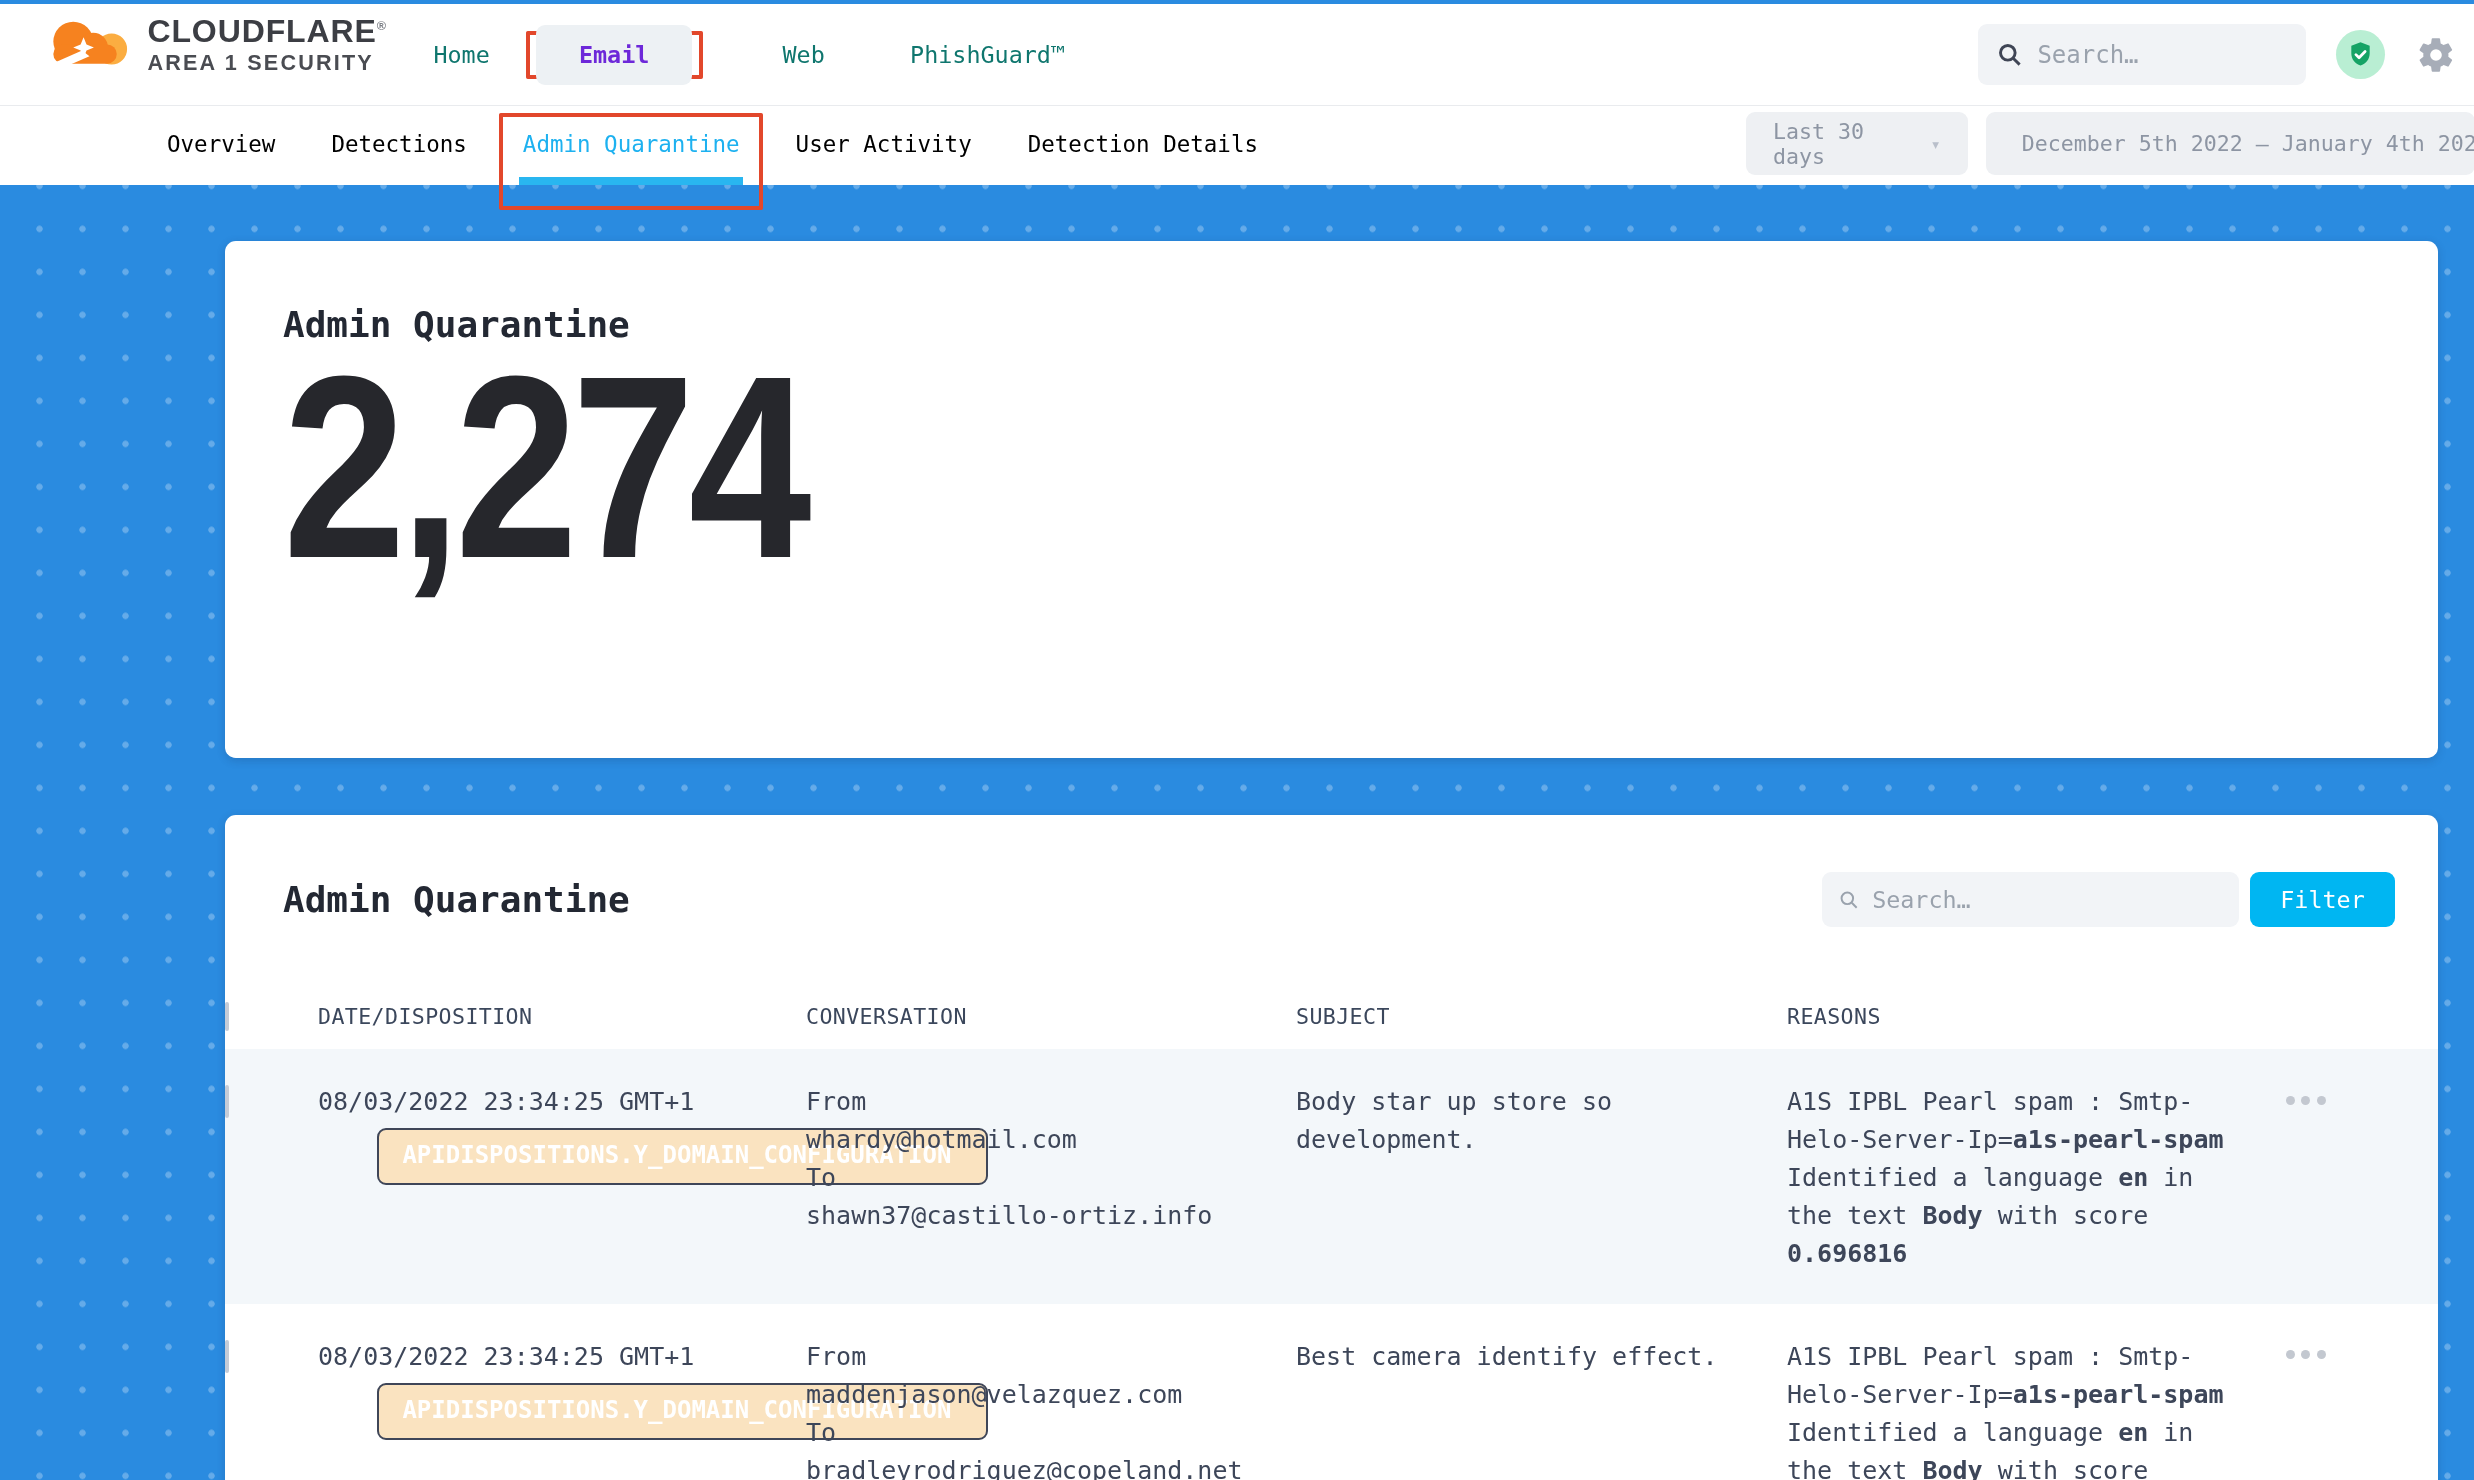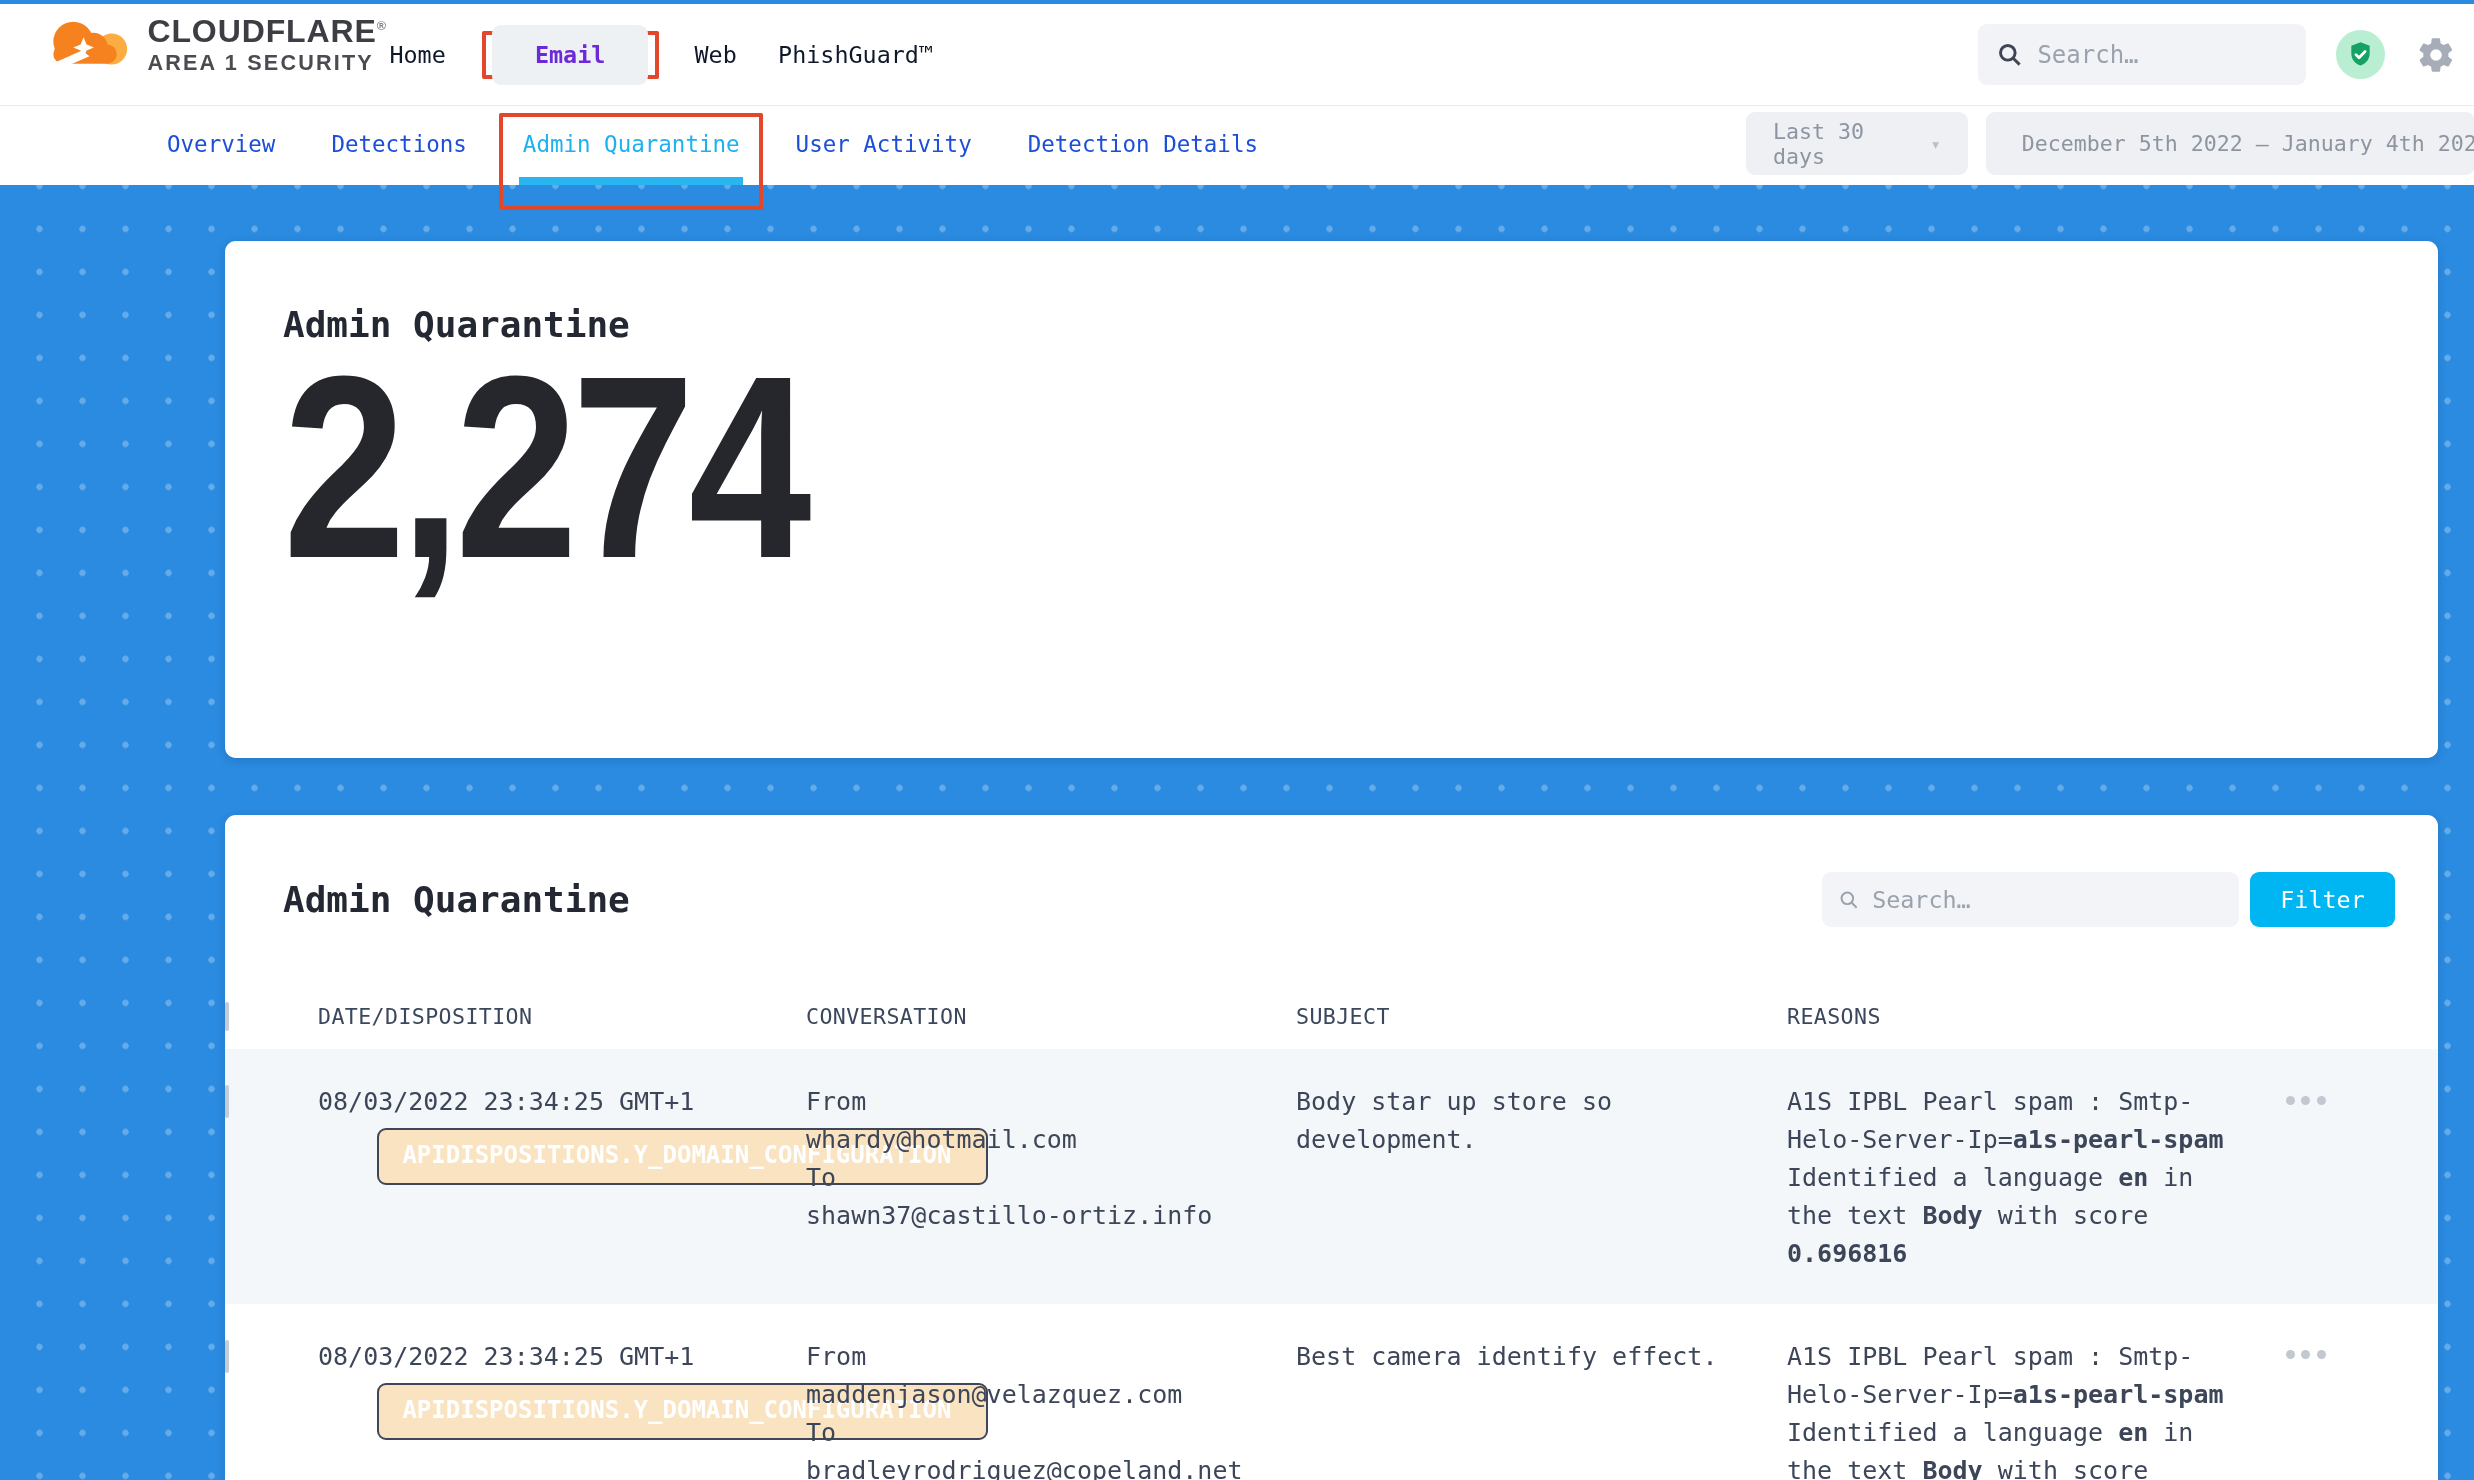--- a/index.html
+++ b/index.html
@@ -9,37 +9,37 @@
 
   
   .topnav { position:absolute; top:4px; left:0; right:0; height:102px; background:#fff;
             border-bottom:1.8px solid #e9ebee; z-index:6; }
   .brand { position:absolute; left:43px; top:9px; display:flex; align-items:center; gap:14.4px; }
   .brand-text { font-family:"Liberation Sans","DejaVu Sans",sans-serif; color:#404247; }
   .brand-name { font-size:32px; font-weight:bold; letter-spacing:0.9px; color:#3c3e44; }
   .brand-name sup { font-size:12.6px; color:#7a7d84; }
   .brand-sub { font-size:21.6px; font-weight:bold; letter-spacing:2.2px; margin-top:0; color:#4a4c52; }
   .nav-items { position:absolute; left:384px; top:0; height:102px; display:flex; align-items:center; gap:30.5px; }
-  .nav-item { font-size:23.4px; color:#0f172a; padding:0 5.4px; cursor:pointer; }
+  .nav-item { font-size:23.4px; color:#0f766e; padding:0 5.4px; cursor:pointer;margin-left:44px; }
   .annot-email { border:4.5px solid #e2472b; padding:6.3px; border-radius:1.8px; }
   .email-pill { background:#edf1f4; border-radius:9px; padding:16px 43px; font-size:23.4px; font-weight:bold; color:#6d28d9; }
   .nav-search { position:absolute; left:1978px; top:20px; width:328px; height:61px; background:#f1f3f6;
                 border-radius:9px; display:flex; align-items:center; padding:0 18px; gap:14.4px; }
   .nav-search svg { flex:none; }
   .nav-search input { border:none; outline:none; background:transparent; width:100%;
                       font-family:inherit; font-size:24px; color:#3d4659; }
   .nav-search input::placeholder { color:#9aa2ad; }
   .shield-badge { position:absolute; left:2336px; top:26px; width:49px; height:49px; border-radius:50%;
                   background:#b9eed3; display:flex; align-items:center; justify-content:center; }
   .gear { position:absolute; left:2416px; top:30.5px; width:40px; height:40px; }
 
   
   .subnav { position:absolute; top:102px; left:0; right:0; height:83px; background:#fff; z-index:5; }
   .tabs { position:absolute; left:167px; top:0; height:83px; display:flex; gap:56px; }
-  .tab { position:relative; display:flex; align-items:center; font-size:22.5px; color:#1d4ed8; cursor:pointer; }
+  .tab { position:relative; display:flex; align-items:center; font-size:22.5px; color:#000000; cursor:pointer; }
   .tab.active { color:#1db1f0; }
   .tab.active .underline { position:absolute; left:-3.6px; right:-3.6px; bottom:0; height:8px; background:#29b6f0; }
   .annot-tab { position:absolute; left:-23.4px; right:-23.4px; top:10.8px; bottom:-25px;
                border:4.5px solid #e2472b; border-radius:1.8px; pointer-events:none; }
   .subnav-right { position:absolute; left:1726px; top:10px; display:flex; gap:18px;padding-left:20px; }
   .btn-gray { background:#eef0f3; border-radius:9px; height:63px; display:flex; align-items:center;
               color:#8d95a3; font-size:21.6px; cursor:pointer; }
   .btn-period { padding:0 27px; gap:20px; }
   .btn-period .caret { font-size:17px; color:#b9bfca; }
   .btn-range { width:539px; padding-left:36px; white-space:nowrap; overflow:hidden; }

